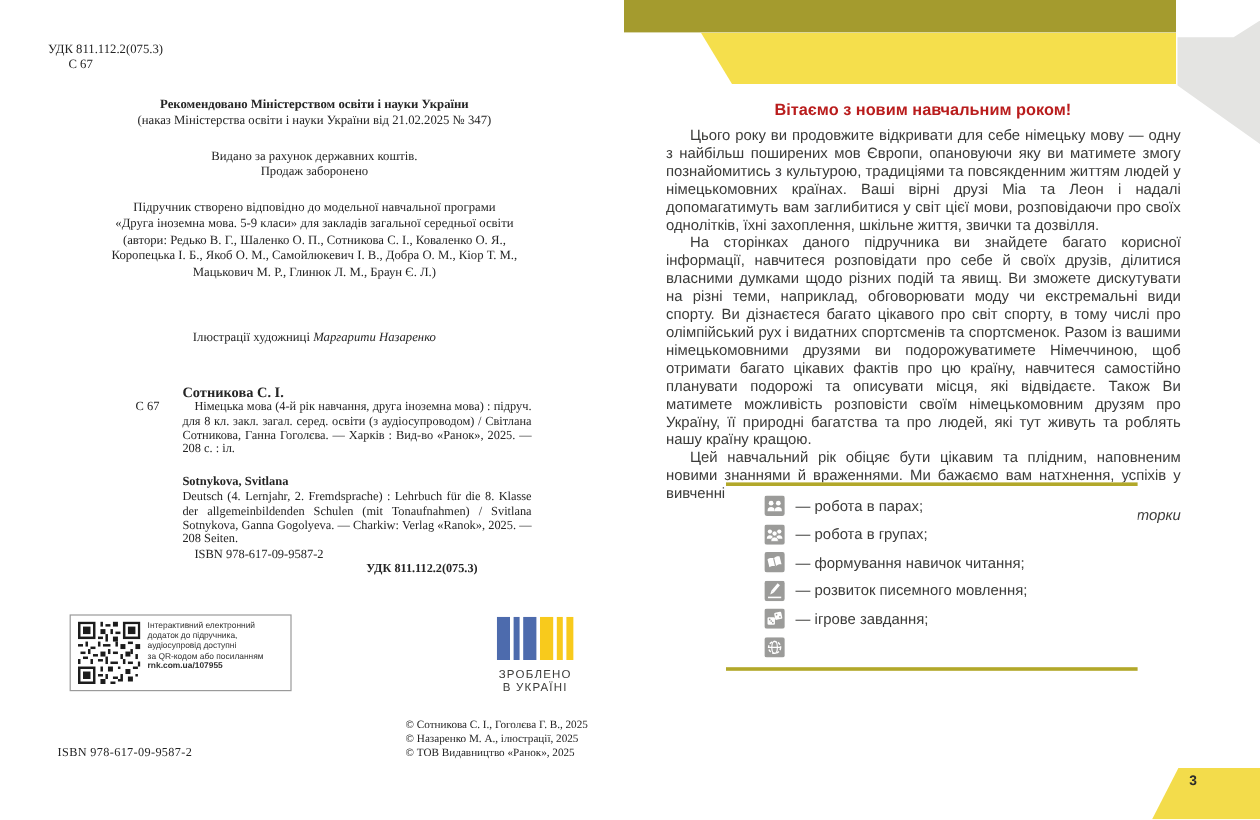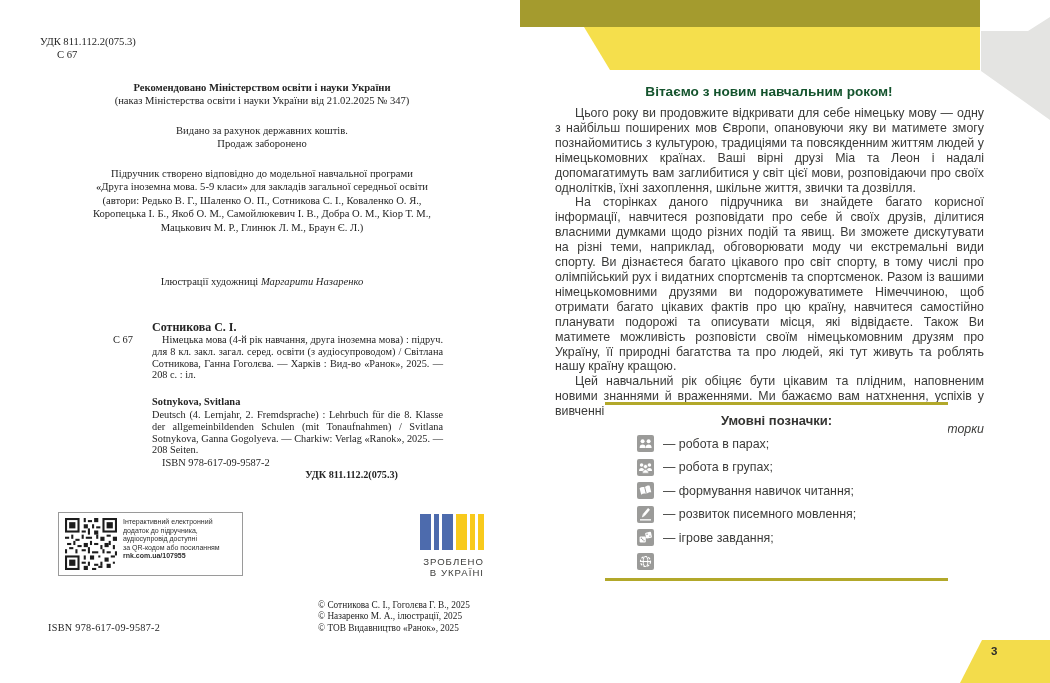--- a/index.html
+++ b/index.html
@@ -26,35 +26,35 @@
   #author-de{left:152px;top:396px;font-weight:bold;font-size:10.4px;}
   #entry-de{left:152px;top:409px;width:291px;font-size:10.3px;line-height:11.8px;text-align:justify;}
   #isbn-bib{left:162px;top:457px;font-size:10.4px;}
   #udk-bib{left:152px;top:469px;width:246px;text-align:right;font-weight:bold;font-size:10.2px;}
 
   #qr-box{left:58px;top:512px;width:183px;height:62px;border:1px solid #9a9a9a;background:#fff;}
   #qr-svg{position:absolute;left:6px;top:5px;}
   #qr-text{position:absolute;left:64px;top:5px;width:114px;font-size:7px;line-height:8.6px;color:#2f2f2f;}
   #qr-link{font-weight:bold;}
 
-  #miu-logo{left:408px;top:514px;width:76px;text-align:right;}
+  #miu-logo{left:408px;top:514px;width:76px;text-align:center;}
   #miu-text{font-family:"Liberation Sans","DejaVu Sans",sans-serif;font-size:9.6px;line-height:11px;
             letter-spacing:1px;color:#3c3c3a;margin-top:2px;}
 
   #isbn-bottom{left:48px;top:622px;font-size:10.2px;letter-spacing:.3px;}
-  #copyrights{left:318px;top:600px;font-size:9.3px;line-height:11.4px;}
+  #copyrights{left:338px;top:600px;font-size:9.3px;line-height:11.4px;}
 
   
   #band-olive{left:520px;top:0;width:460px;height:27px;background:#a49b2e;}
   #band-yellow{left:584px;top:27px;width:396px;height:43px;background:#f5df4c;
                clip-path:polygon(0 0,100% 0,100% 100%,26px 100%);}
   #ribbon-gray{left:981px;top:17px;width:69px;height:103px;background:#e4e4e2;
                clip-path:polygon(0 14px,47px 14px,100% 0,100% 100%,0 54px);}
 
-  #greeting-title{left:555px;top:84px;width:428px;text-align:center;font-weight:bold;font-size:13.6px;color:#14532d;}
+  #greeting-title{left:555px;top:84px;width:428px;text-align:center;font-weight:bold;font-size:13.6px;color:#b91c1c;}
   #greeting-body{left:555px;top:106px;width:429px;color:#3b3b39;}
   #greeting-body p{margin:0;text-align:justify;text-indent:20px;font-size:12.4px;line-height:14.9px;}
   #signature{text-align:right;font-style:italic;font-size:12.4px;margin-top:3px;}
 
   #legend-box{left:605px;top:402px;width:343px;border-top:3.5px solid #b2a82a;border-bottom:3.5px solid #b2a82a;
               padding:8px 0 8px 0;background:#fff;}
   #legend-title{text-align:center;font-weight:bold;font-size:13px;color:#343432;margin-bottom:7px;}
   .legend-row{display:flex;align-items:center;margin:0 0 6.5px 32px;height:17px;}
   .legend-row:last-child{margin-bottom:0;}
   .legend-row svg{flex:0 0 17px;margin-right:9px;}
@@ -202,21 +202,20 @@
   <div class="abs" id="greeting-title">Вітаємо з новим навчальним роком!</div>
 
   <div class="abs" id="greeting-body">
     <p>Цього року ви продовжите відкривати для себе німецьку мову — одну з найбільш поширених мов Європи, опановуючи яку ви матимете змогу познайомитись з культурою, традиціями та повсякденним життям людей у німецькомовних країнах. Ваші вірні друзі Міа та Леон і надалі допомагатимуть вам заглибитися у світ цієї мови, розповідаючи про своїх однолітків, їхні захоплення, шкільне життя, звички та дозвілля.</p>
     <p>На сторінках даного підручника ви знайдете багато корисної інформації, навчитеся розповідати про себе й своїх друзів, ділитися власними думками щодо різних подій та явищ. Ви зможете дискутувати на різні теми, наприклад, обговорювати моду чи екстремальні види спорту. Ви дізнаєтеся багато цікавого про світ спорту, в тому числі про олімпійський рух і видатних спортсменів та спортсменок. Разом із вашими німецькомовними друзями ви подорожуватимете Німеччиною, щоб отримати багато цікавих фактів про цю країну, навчитеся самостійно планувати подорожі та описувати місця, які відвідаєте. Також Ви матимете можливість розповісти своїм німецькомовним друзям про Україну, її природні багатства та про людей, які тут живуть та роблять нашу країну кращою.</p>
     <p>Цей навчальний рік обіцяє бути цікавим та плідним, наповненим новими знаннями й враженнями. Ми бажаємо вам натхнення, успіхів у вивченні німецької мови та нових відкриттів.</p>
     <div id="signature">Авторки</div>
   </div>
 
   <div class="abs" id="legend-box">
-    <div id="legend-title">Умовні позначки:</div>
 
 
 
     <div class="legend-row">
       <svg width="17" height="17" viewBox="0 0 17 17">
         <rect width="17" height="17" rx="2" fill="#9b9b99"></rect>
         <circle cx="5.6" cy="6.3" r="2" fill="#fff"></circle>
         <path d="M2.6 13 q0-3.4 3-3.4 q3 0 3 3.4 z" fill="#fff"></path>
         <circle cx="11.6" cy="6.3" r="2" fill="#fff"></circle>
         <path d="M8.6 13 q0-3.4 3-3.4 q3 0 3 3.4 z" fill="#fff"></path>

